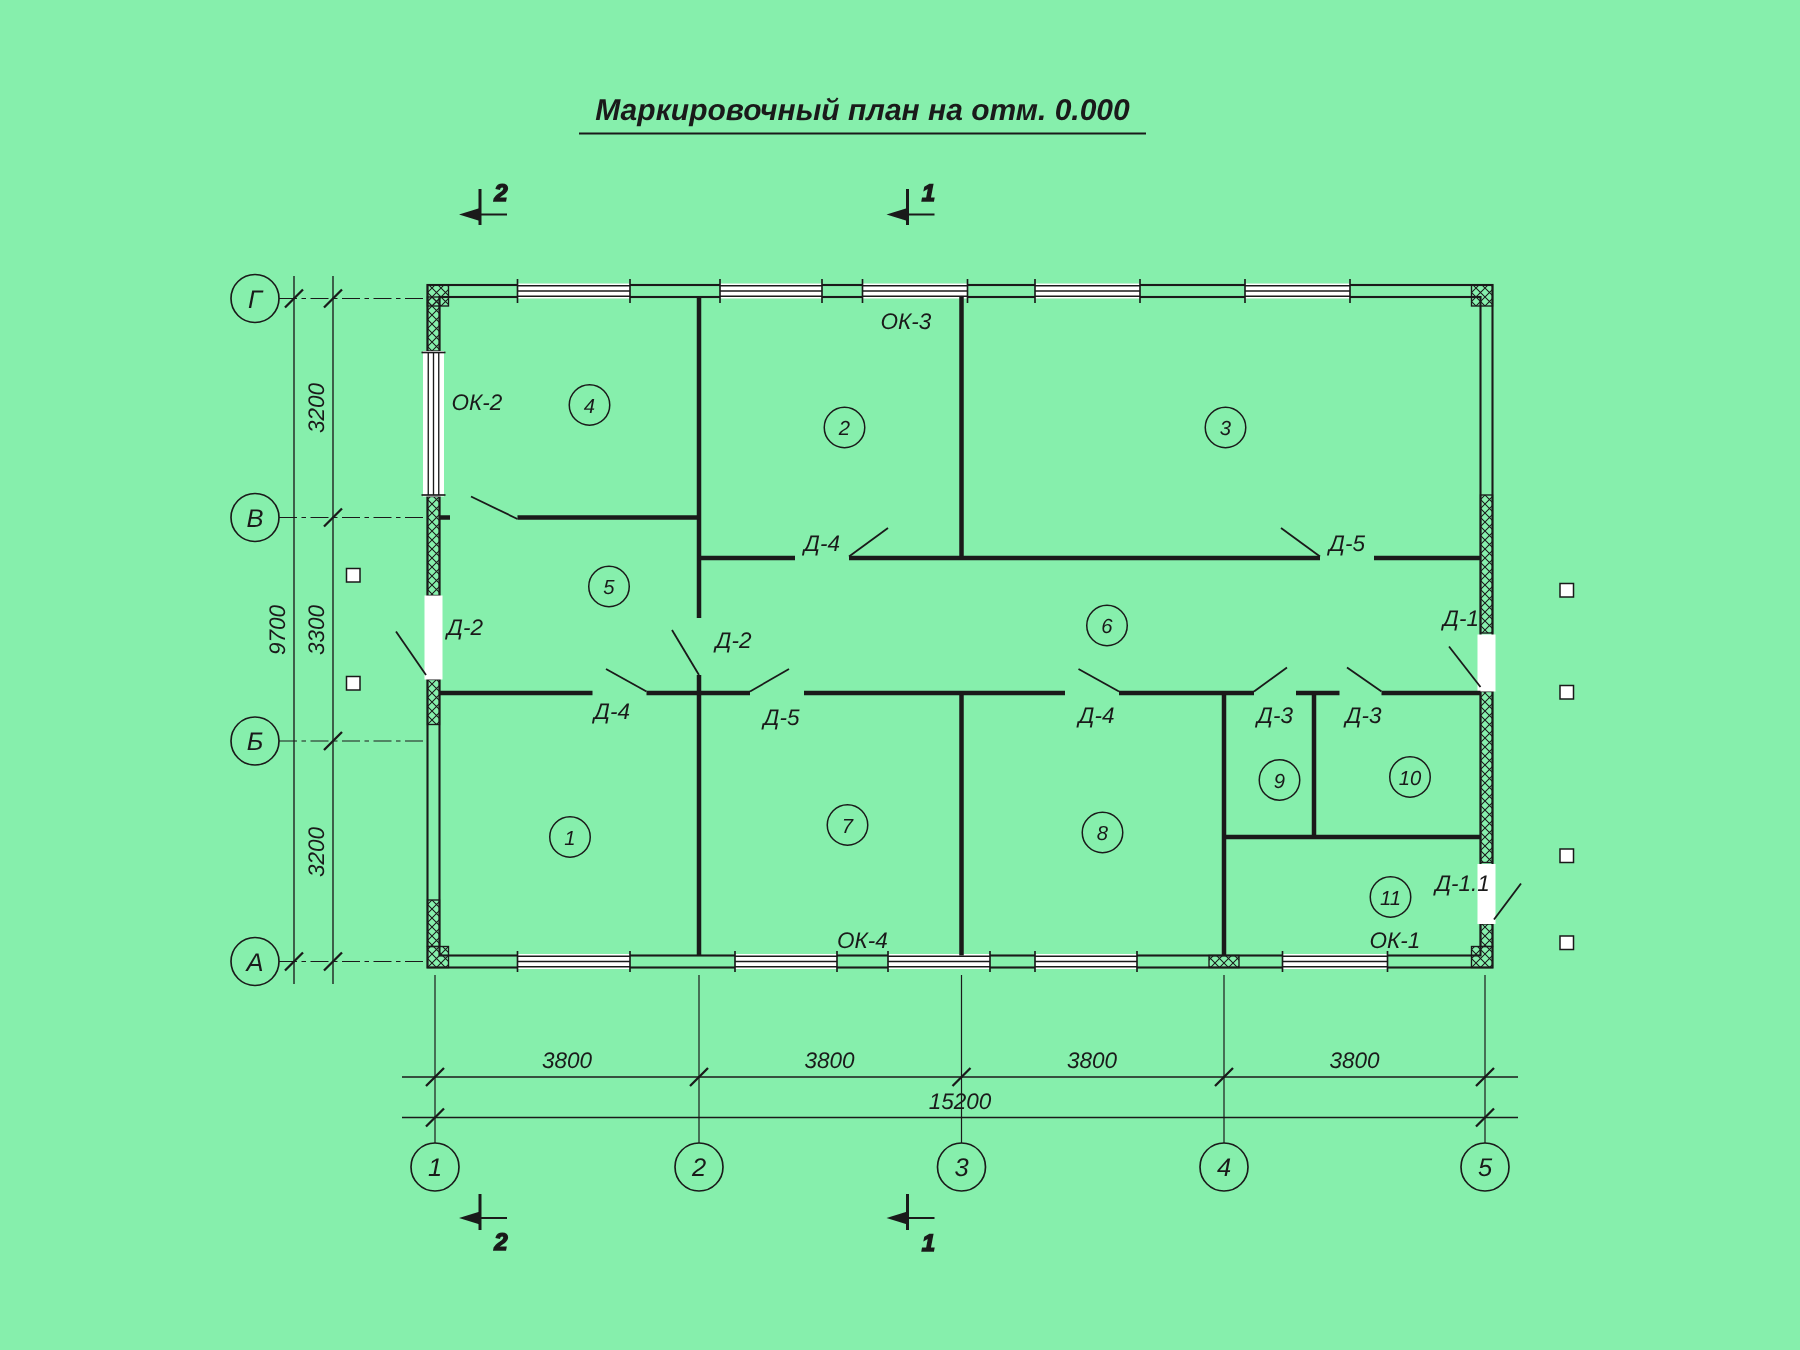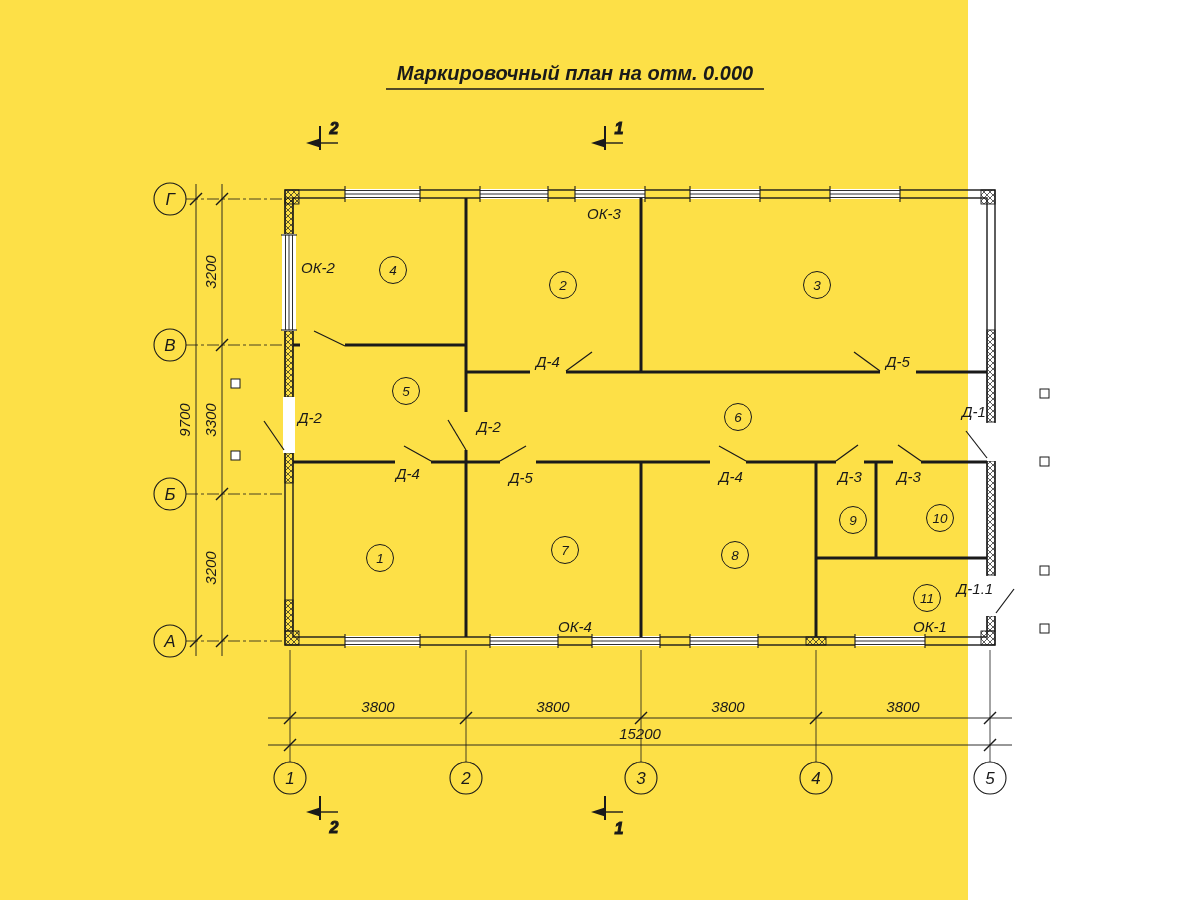--- a/index.html
+++ b/index.html
@@ -1,16 +1,16 @@
 <!DOCTYPE html>
 <html><head>
 <meta charset="utf-8">
 <style>
   html,body { margin:0; padding:0; background:#ffffff; }
-  #stage { width:968px; height:900px; background:#fde047; position:relative; }
+  #stage { width:1200px; height:900px; background:#86efac; position:relative; }
   svg { display:block; }
   text { font-family:"Liberation Sans", sans-serif; font-style:italic; fill:#1a1a1a; text-anchor:middle; }
   .title-text { font-size:20px; font-weight:bold; }
   .sec  { font-size:16px; font-weight:bold; }
   .axis { font-size:17px; }
   .dim  { font-size:15px; }
   .lbl  { font-size:15px; }
   .room { font-size:13.5px; }
 </style>
 </head>

